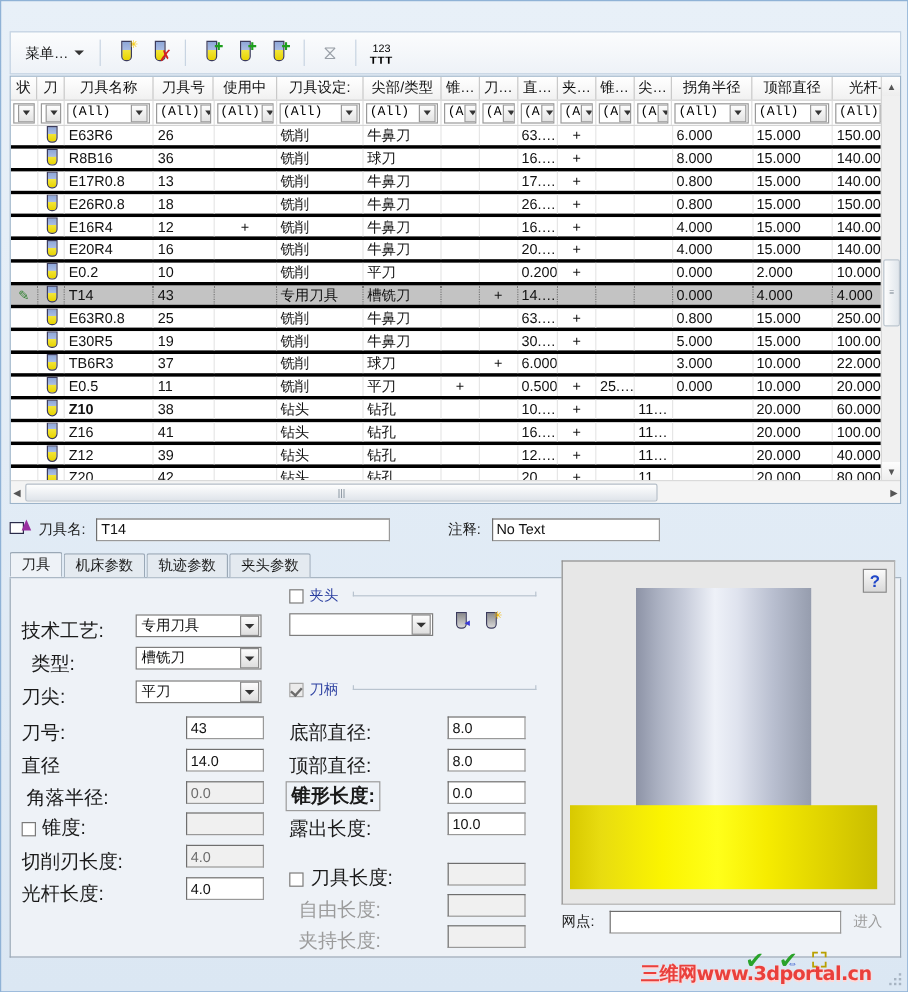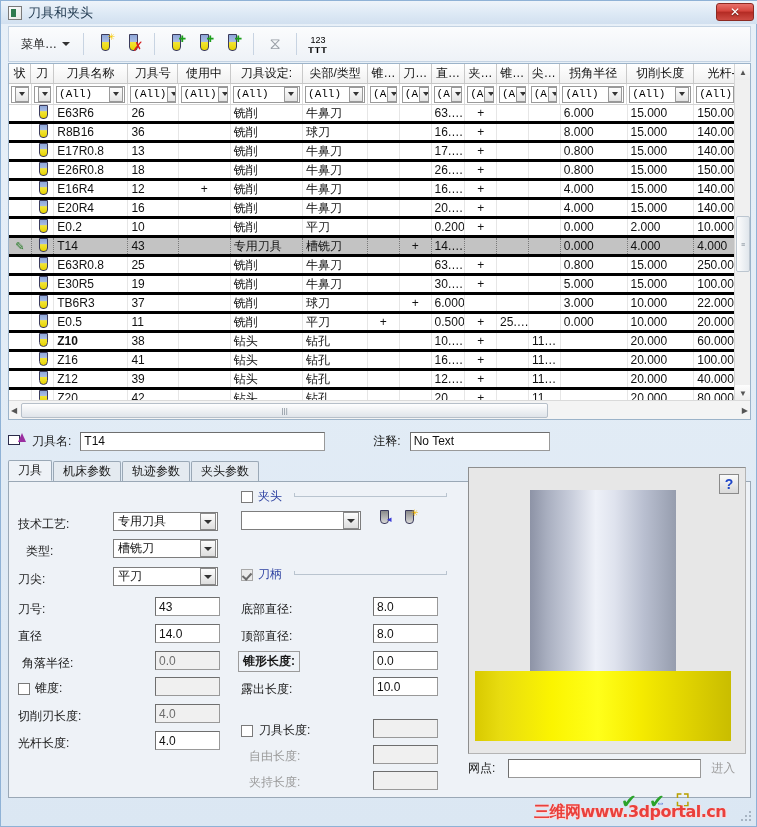--- a/index.html
+++ b/index.html
@@ -189,21 +189,21 @@
     display: flex; align-items: center; justify-content: space-between;
     font-size: 12px; padding-left: 4px; color: #111;
   }
   .combo .cbtn {
     width: 16px; height: 17px; margin: 0 1px; flex: none;
     background: linear-gradient(to bottom,#fdfdfd,#dedede);
     border: 1px solid #8a8a8a;
     display:flex;align-items:center;justify-content:center;
   }
 
-  .fld { position: absolute; font-size: 12px; color: #1a1a1a; }
+  .fld { position: absolute; font-size: 16px; color: #1a1a1a; }
   .dim { color: #9b9b9b; }
 
   
   #preview-box {
     position: absolute; left: 467px; top: 466px; width: 278px; height: 287px;
     background: #e7e7e7; border: 1px solid #b4b4b4;
     border-top-color:#8e8e8e; border-left-color:#8e8e8e;
   }
   #preview-inner { position:absolute; left:6px; top:5px; width: 264px; height: 276px; }
   #help-btn {
@@ -242,25 +242,20 @@
   #resize-grip {
     position:absolute; right:3px; bottom:3px; width:12px; height:12px;
   }
   #resize-grip i { position:absolute; width:2px;height:2px;background:#a7b4c2; }
 </style>
 </head>
 <body>
 
 <div id="app">
 
-  <div id="titlebar">
-    <div class="tb-icon"></div>
-    <div class="tb-title">刀具和夹头</div>
-    <div id="closebtn">✕</div>
-  </div>
 
   <div id="toolbar">
     <div class="tb-menu">
       <span>菜单…</span>
       <span class="caret-d"></span>
     </div>
     <div class="tb-sep"></div>
 
     <div class="tb-btn">
       <span class="tg">
@@ -316,21 +311,21 @@
         <div class="hc" style="width: 56px;">使用中</div>
         <div class="hc" style="width: 78px;">刀具设定:</div>
         <div class="hc" style="width: 70px;">尖部/类型</div>
         <div class="hc" style="width: 34px;">锥…</div>
         <div class="hc" style="width: 34px;">刀…</div>
         <div class="hc" style="width: 36px;">直…</div>
         <div class="hc" style="width: 34px;">夹…</div>
         <div class="hc" style="width: 34px;">锥…</div>
         <div class="hc" style="width: 34px;">尖…</div>
         <div class="hc" style="width: 72px;">拐角半径</div>
-        <div class="hc" style="width: 72px;">切削长度</div>
+        <div class="hc" style="width: 72px;">顶部直径</div>
         <div class="hc" style="width: 60px;">光杆-</div>
       </div>
     <div id="grid-filter">
         <div class="fc" style="width: 24px;">
           <div class="fbox">
             <span></span>
             <div class="fbtn">
               <span style="width:0;height:0;border-left:3px solid transparent;border-right:3px solid transparent;border-top:4px solid #333;"></span>
             </div>
           </div>

